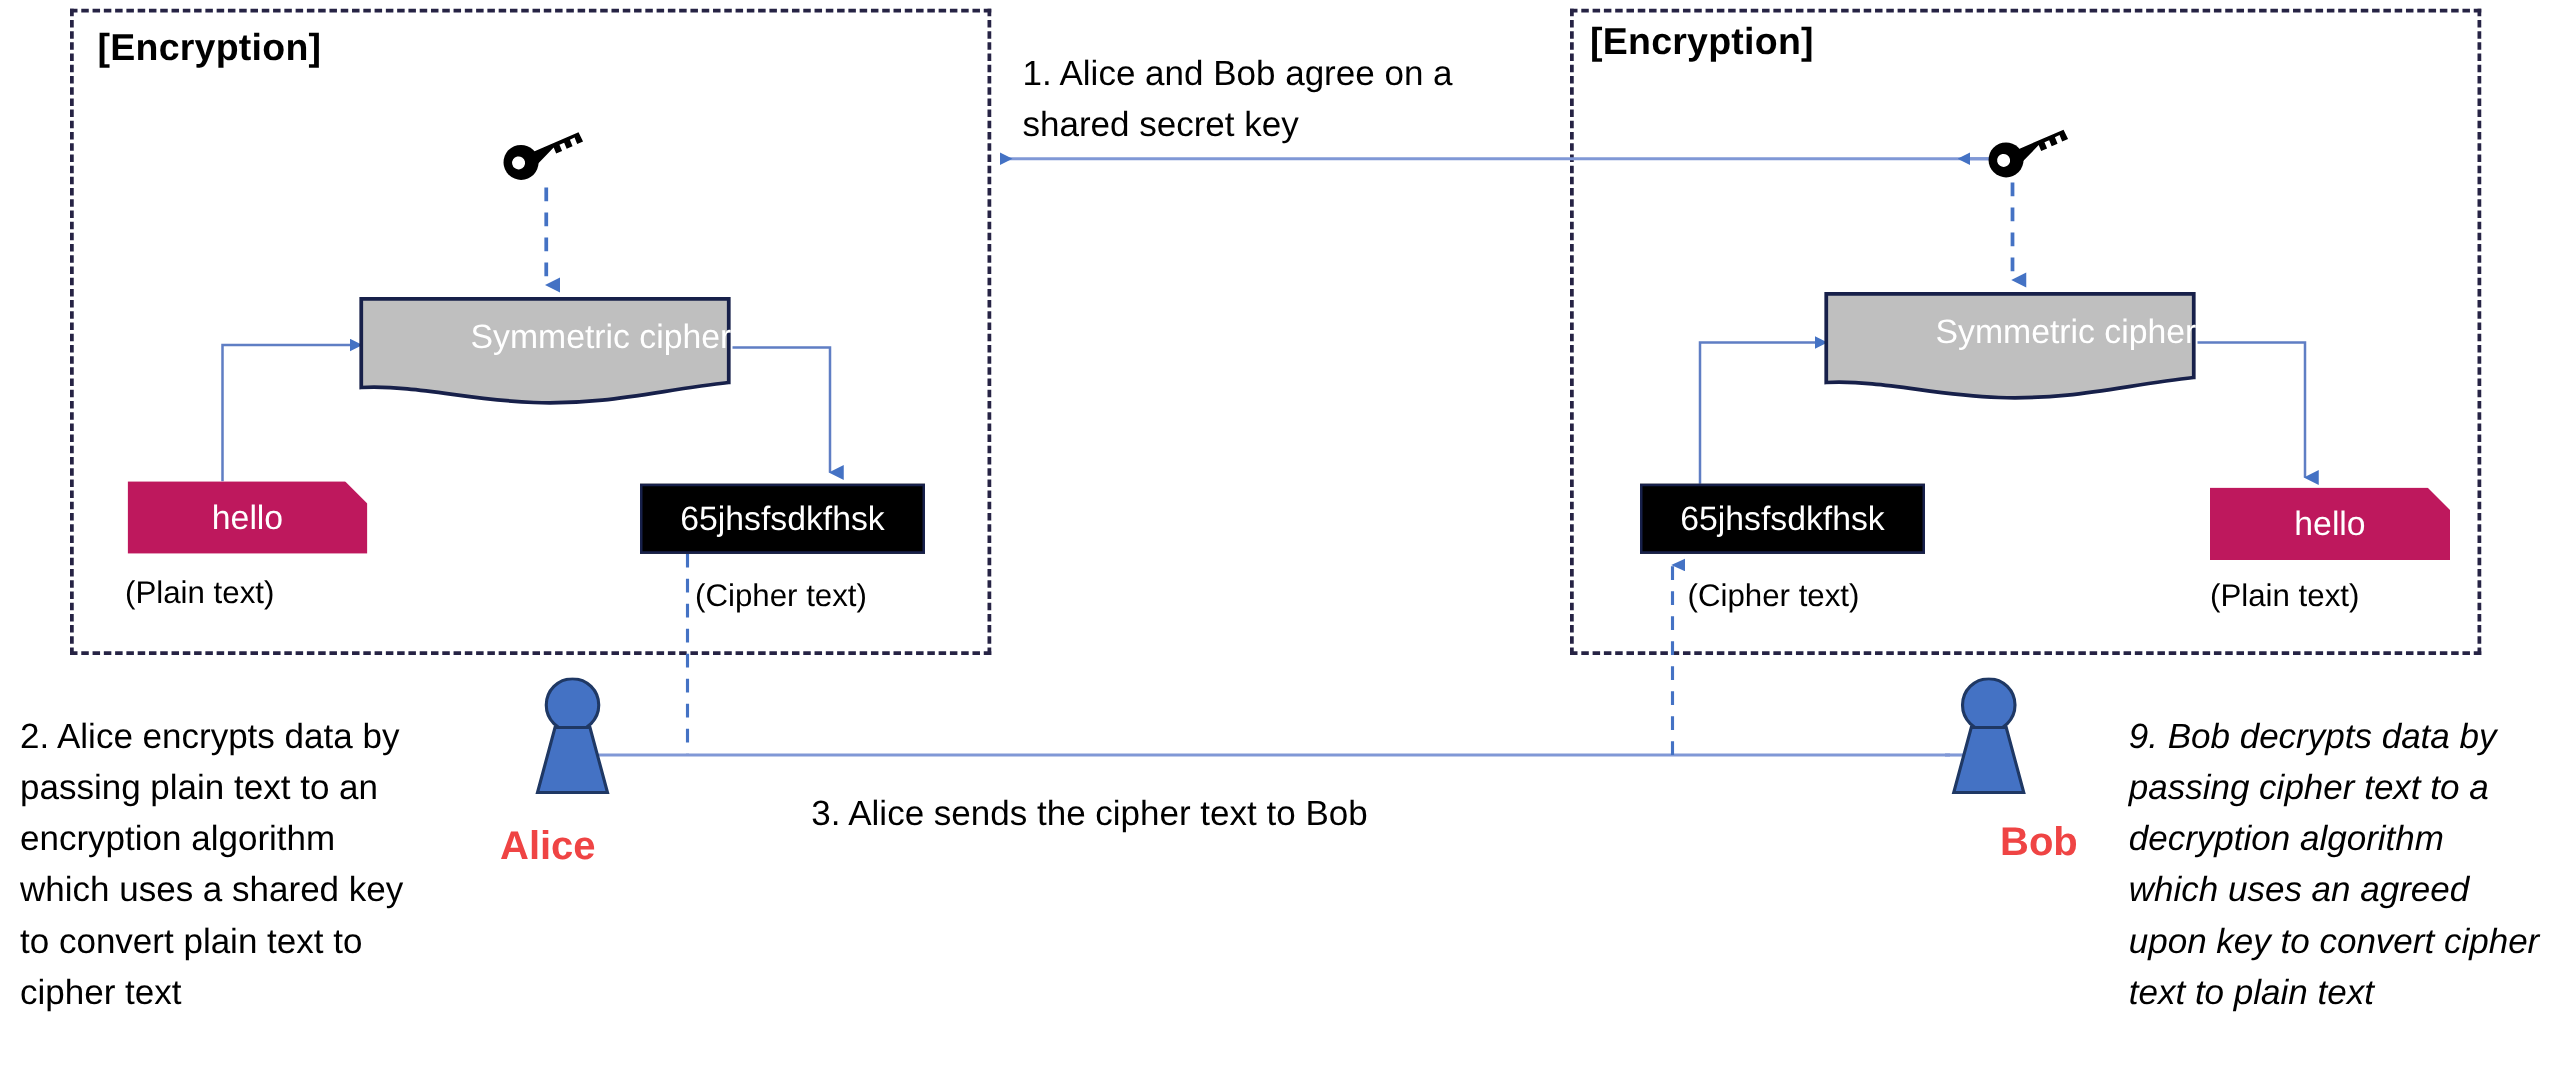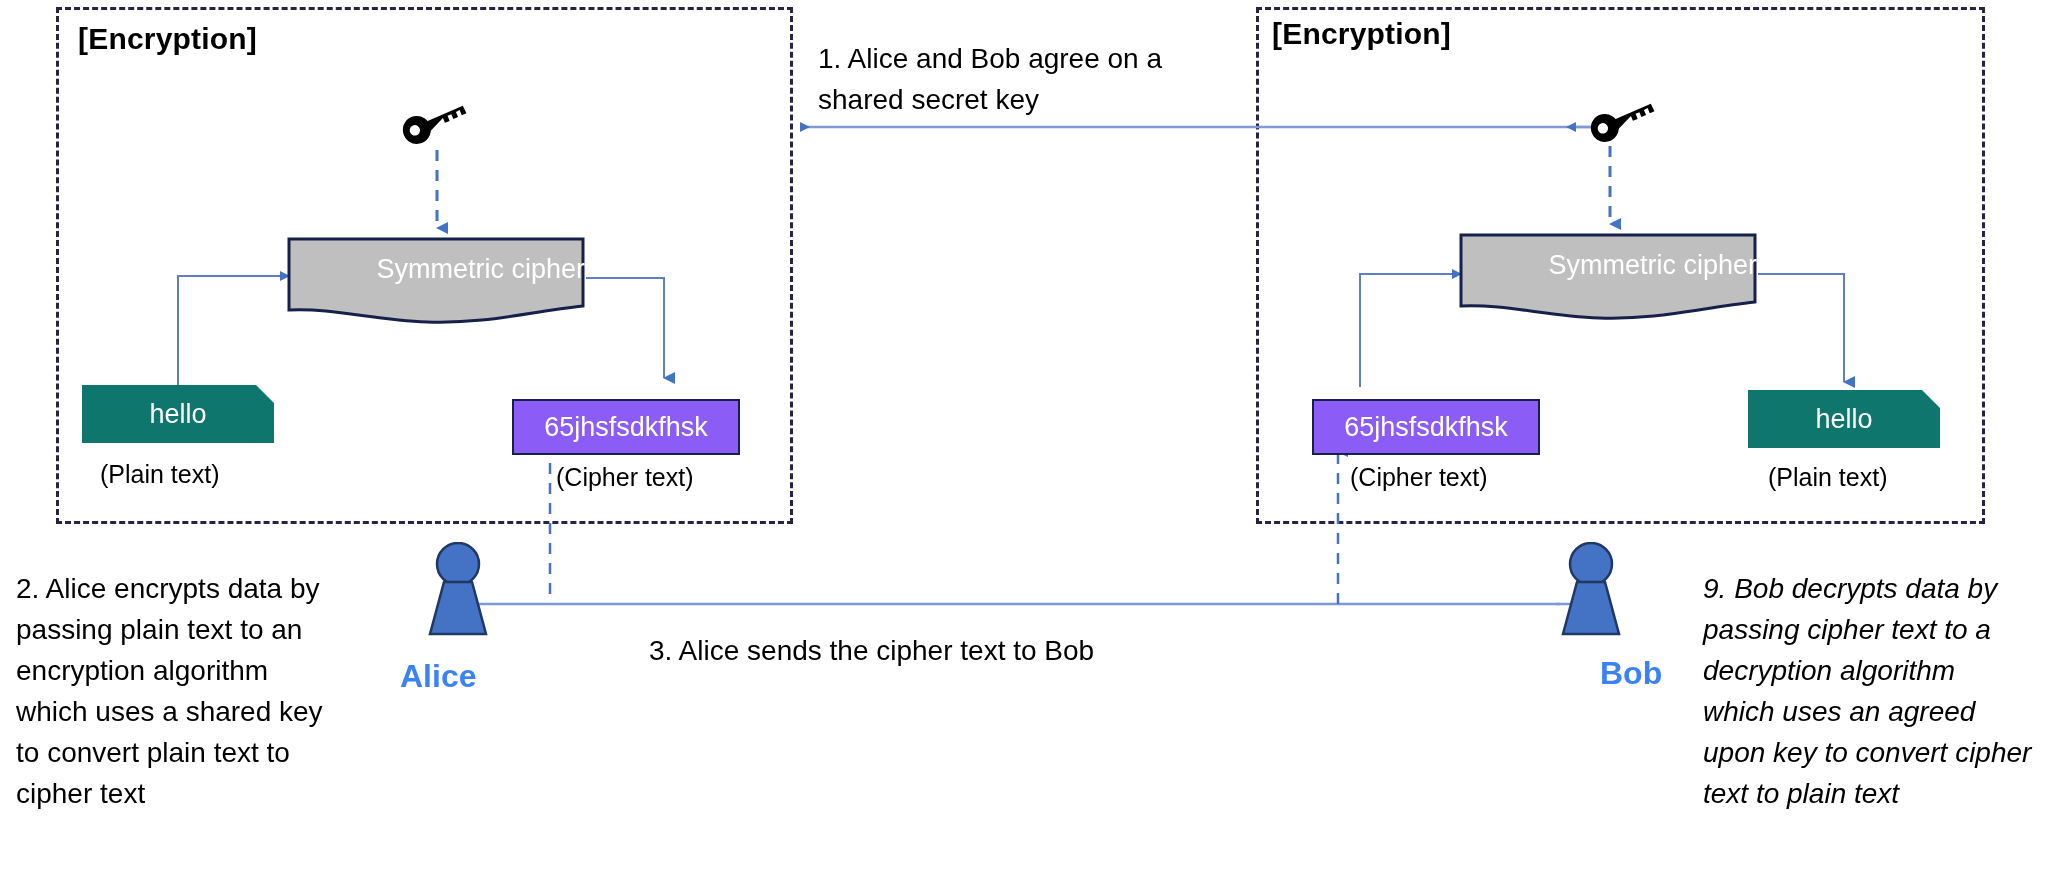--- a/index.html
+++ b/index.html
@@ -54,50 +54,51 @@
 
   
   .data-box{
     position:absolute;
     display:flex;align-items:center;justify-content:center;
     color:#ffffff;font-size:27px;
     box-sizing:border-box;
     border:2.5px solid #17204a;
   }
   .plain-box{
-    background:#0f766e;
+    background:#be185d;
     clip-path:polygon(0 0, calc(100% - 18px) 0, 100% 18px, 100% 100%, 0 100%);
     border:none;
     position:absolute;
+    margin-left:20px;
   }
   .plain-box .pb-inner{
     position:absolute;left:0;top:0;right:0;bottom:0;
     display:flex;align-items:center;justify-content:center;
   }
-  .cipher-data-box{background:#8b5cf6;margin-top:12px;}
+  .cipher-data-box{background:#000000;}
 
   #box-plain-left{left:82px;top:385px;width:192px;height:58px;}
   #box-cipher-left{left:512px;top:387px;width:228px;height:56px;}
   #box-cipher-right{left:1312px;top:387px;width:228px;height:56px;}
   #box-plain-right{left:1748px;top:390px;width:192px;height:58px;}
 
   .caption{
     position:absolute;font-size:25px;color:#000000;white-space:nowrap;
   }
   #cap-plain-left{left:100px;top:460px;}
   #cap-cipher-left{left:556px;top:463px;}
   #cap-cipher-right{left:1350px;top:463px;}
   #cap-plain-right{left:1768px;top:463px;}
 
   
   .person{position:absolute;width:76px;height:96px;}
   #person-alice{left:420px;top:542px;}
   #person-bob{left:1553px;top:542px;}
   .person-name{
-    position:absolute;font-weight:bold;font-size:32px;color:#3b82f6;white-space:nowrap;
+    position:absolute;font-weight:bold;font-size:32px;color:#ef4444;white-space:nowrap;
   }
   #name-alice{left:400px;top:658px;}
   #name-bob{left:1600px;top:655px;}
 
   
   .step{position:absolute;color:#000000;}
   #step1{left:818px;top:38px;width:430px;font-size:28px;line-height:41px;}
   #step2{left:16px;top:568px;width:330px;font-size:28px;line-height:41px;}
   #step3{left:625px;top:635px;font-size:28px;white-space:nowrap;margin-left:24px;}
   #step4{left:1703px;top:568px;width:330px;font-size:28px;line-height:41px;font-style:italic;}

